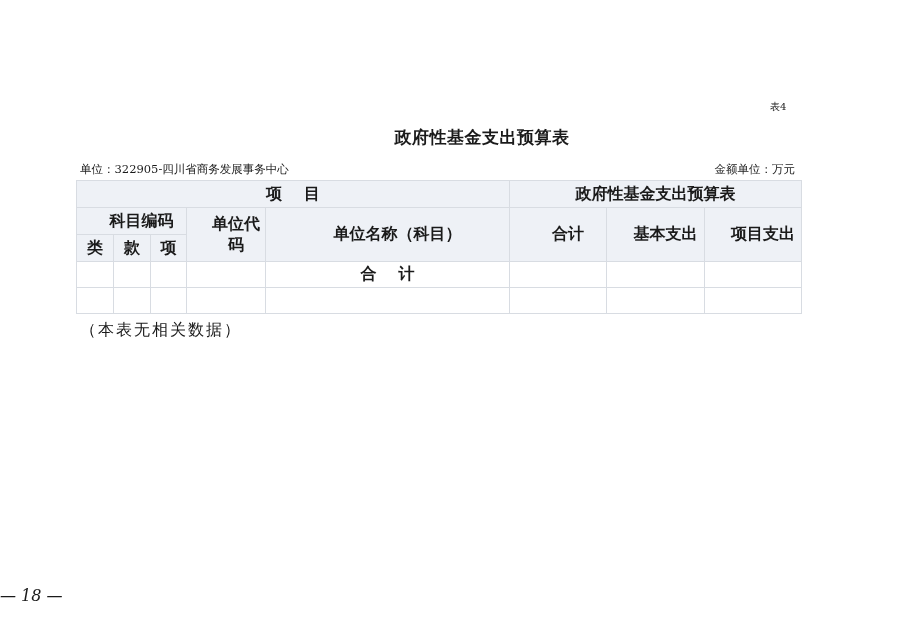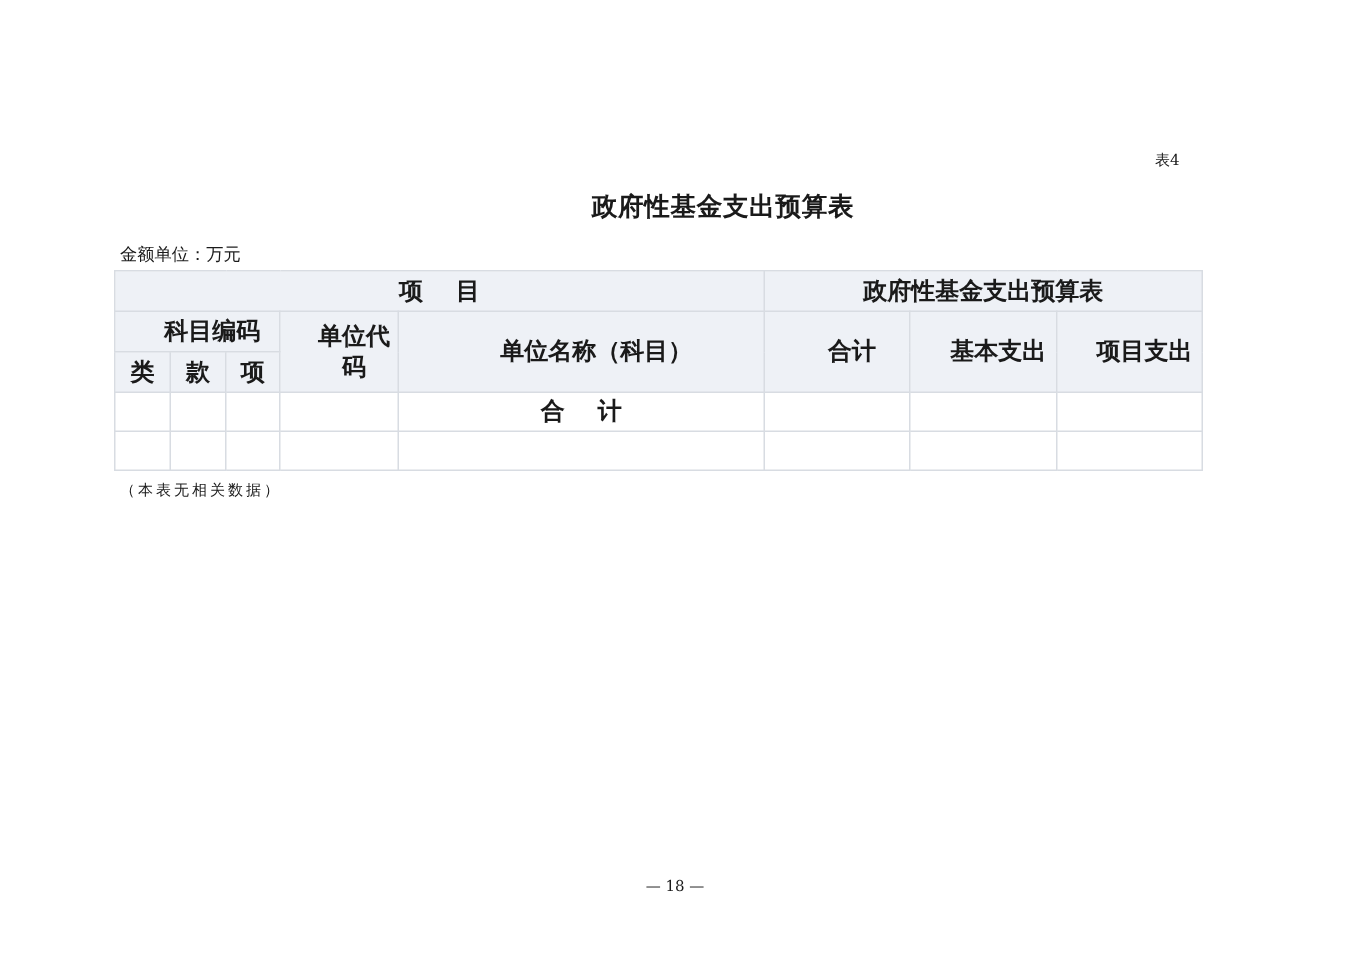--- a/index.html
+++ b/index.html
@@ -25,33 +25,34 @@
     border: 1px solid #d8dce2; text-align: center; vertical-align: middle;
     padding: 0; font-weight: bold; font-family: "DejaVu Sans", "Liberation Sans", sans-serif;
   }
   table.budget thead th { background: #eef1f6; }
   table.budget tr.h1 th { height: 26px; }
   table.budget tr.h2 th { height: 26px; padding-left: 20px; }
   table.budget tr.h3 th { height: 26px; }
   table.budget tbody td { height: 25px; background: #fff; font-weight: bold; }
   .spaced { letter-spacing: 22px; padding-left: 22px !important; }
   .note {
-    position: absolute; top: 320px; left: 80px; font-size: 10px; letter-spacing: 2px;
+    position: absolute; top: 320px; left: 80px; font-size: 16px; letter-spacing: 2px;
   }
   .page-num {
-    position: absolute; top: 586px; left: 0; width: 900px; text-align: center; font-size: 10px;
+    position: absolute; top: 586px; left: 0; width: 900px; text-align: left; font-size: 16px; font-style: italic;
   }
 </style>
 </head>
 <body>
 
 <div class="table-no">表4</div>
 <div class="doc-title">政府性基金支出预算表</div>
 
 <div class="meta-row">
+  <span>单位：322905-四川省商务发展事务中心</span>
   <span>金额单位：万元</span>
 </div>
 
 <table class="budget">
   <colgroup>
     <col style="width:37px">
     <col style="width:37px">
     <col style="width:36px">
     <col style="width:79px">
     <col style="width:244px">

